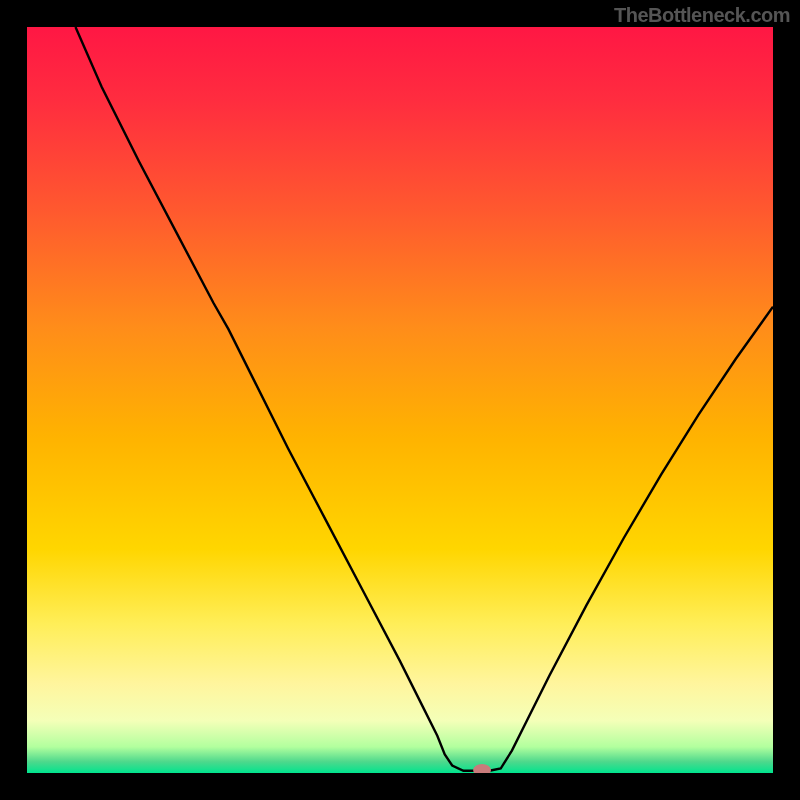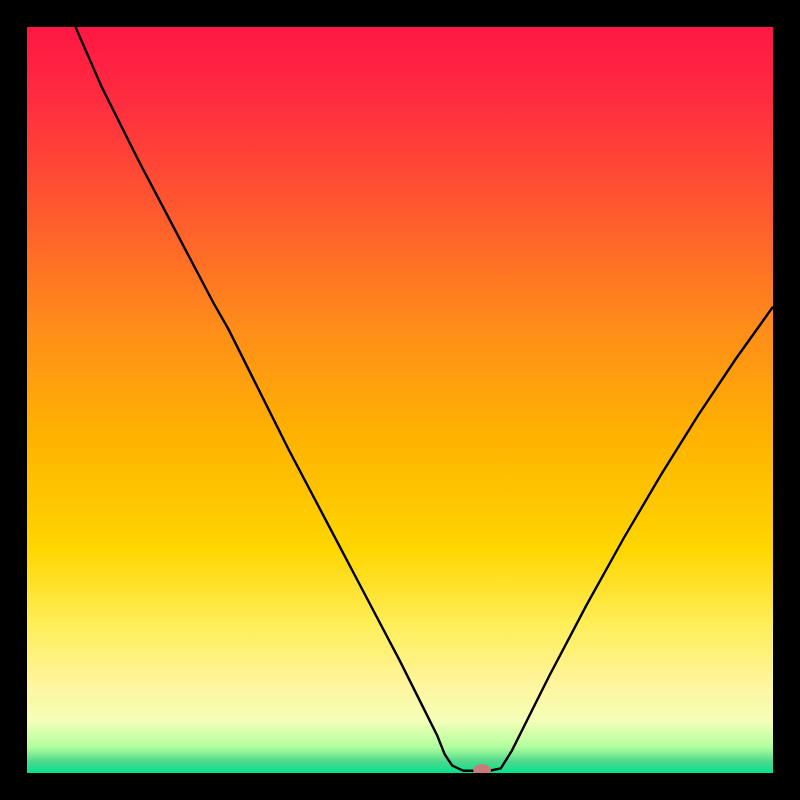--- a/index.html
+++ b/index.html
@@ -54,13 +54,14 @@
         <rect id="clip-rect" x="27" y="27" width="746" height="746"></rect>
       </clipPath>
     </defs>
     <rect x="0" y="0" width="800" height="800" fill="#000"></rect>
     <rect id="plot-bg" x="27" y="27" width="746" height="746" fill="url(#bg-grad)"></rect>
     <g clip-path="url(#plot-clip)">
       <path id="curve-path" fill="none" stroke="#000" stroke-width="2.4" d="M75.49 27.00 L101.60 86.68 L138.90 161.28 L176.20 232.15 L213.50 303.02 L228.42 329.13 L250.80 373.89 L288.10 448.49 L325.40 519.36 L362.70 590.23 L400.00 661.10 L422.38 705.86 L437.30 735.70 L444.76 754.35 L452.22 765.54 L463.41 770.76 L478.33 770.76 L489.52 770.76 L500.71 768.52 L511.90 750.62 L526.82 720.78 L549.20 676.02 L586.50 605.15 L623.80 538.01 L661.10 474.60 L698.40 414.92 L735.70 358.97 L773.00 306.75"></path>
       <ellipse id="marker-el" fill="#c97b7b" cx="482.06" cy="770.016" rx="8.952" ry="5.968"></ellipse>
     </g>
   </svg>
+  <div class="watermark">TheBottleneck.com</div>
 </div>
 
 </body></html>

